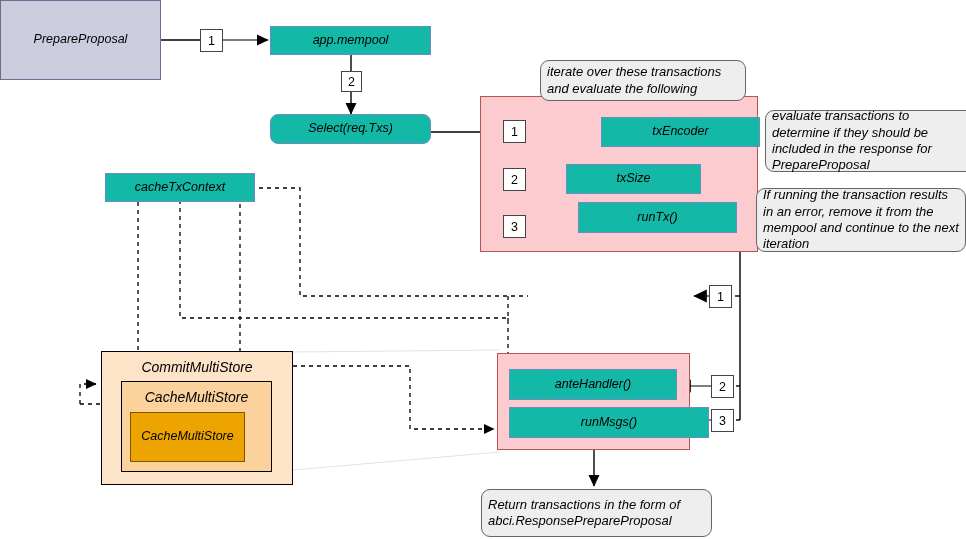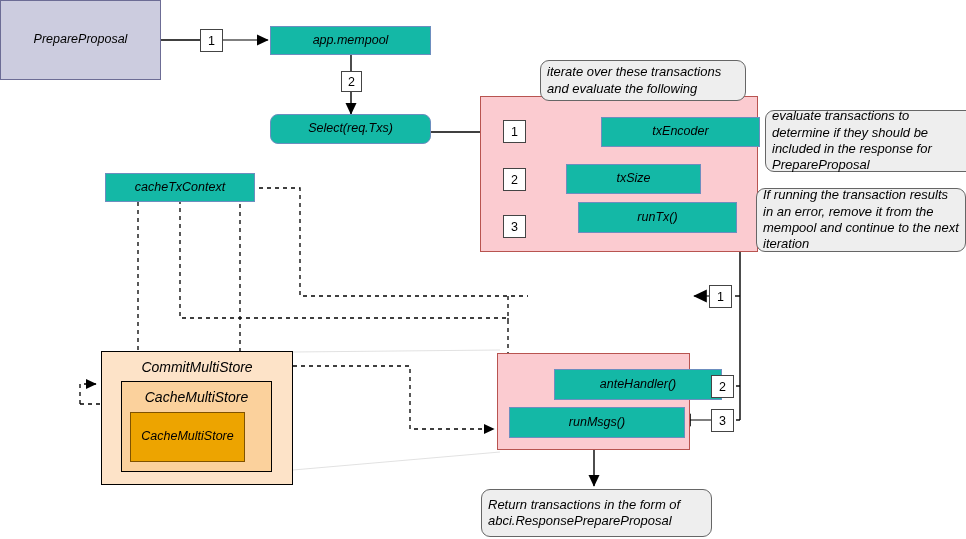--- a/index.html
+++ b/index.html
@@ -201,25 +201,25 @@
 
   <div class="node box-blue" style="left:566px; top:164px; width:135px; height:30px;">
     <span>txSize</span>
   </div>
 
   <div class="node box-blue" style="left:566px; top:202px; width:159px; height:31px;margin-left:12px;">
     <span>runTx()</span>
   </div>
 
 
-  <div class="node box-blue" style="left:509px; top:369px; width:168px; height:31px;margin-left:45px;">
+  <div class="node box-blue" style="left:509px; top:369px; width:168px; height:31px;">
     <span>anteHandler()</span>
   </div>
 
-  <div class="node box-blue" style="left:509px; top:407px; width:176px; height:31px;">
+  <div class="node box-blue" style="left:509px; top:407px; width:200px; height:31px;">
     <span>runMsgs()</span>
   </div>
 
   <div class="node callout" style="left:540px; top:60px; width:206px; height:41px;">
     <span>iterate over these transactions and evaluate the following</span>
   </div>
 
   <div class="node callout" style="left:756px; top:110px; width:210px; height:62px;margin-left:9px;">
     <span>evaluate transactions to determine if they should be included in the response for PrepareProposal</span>
   </div>

